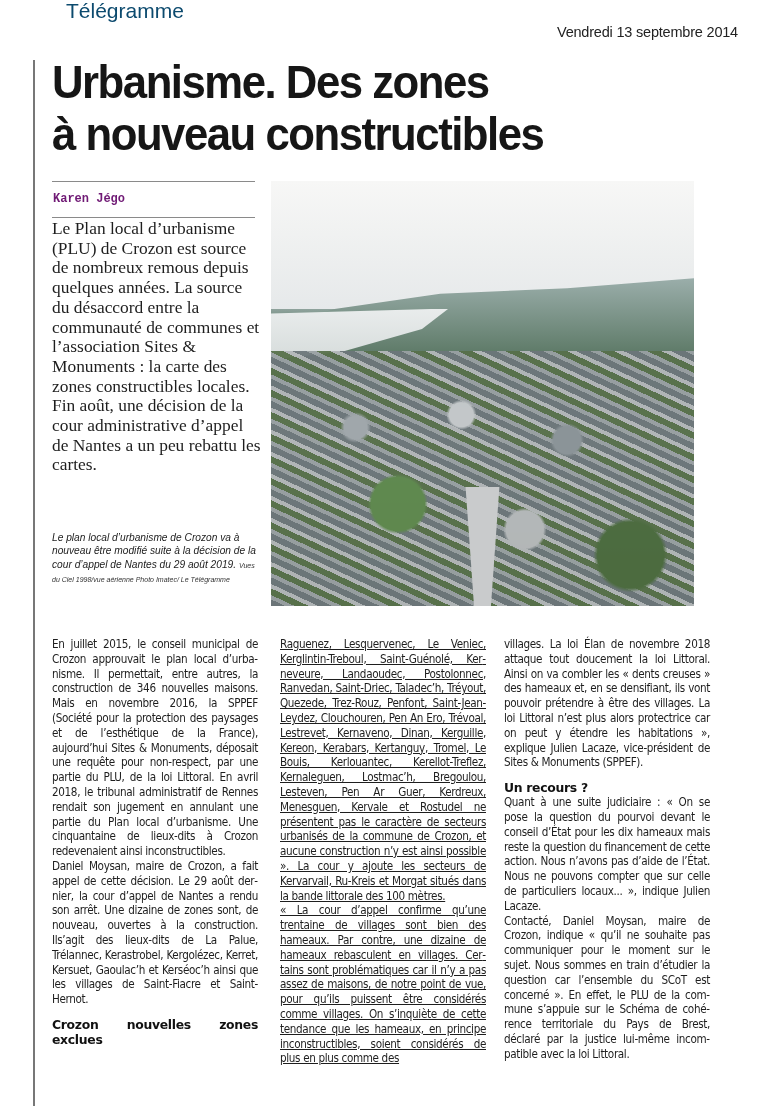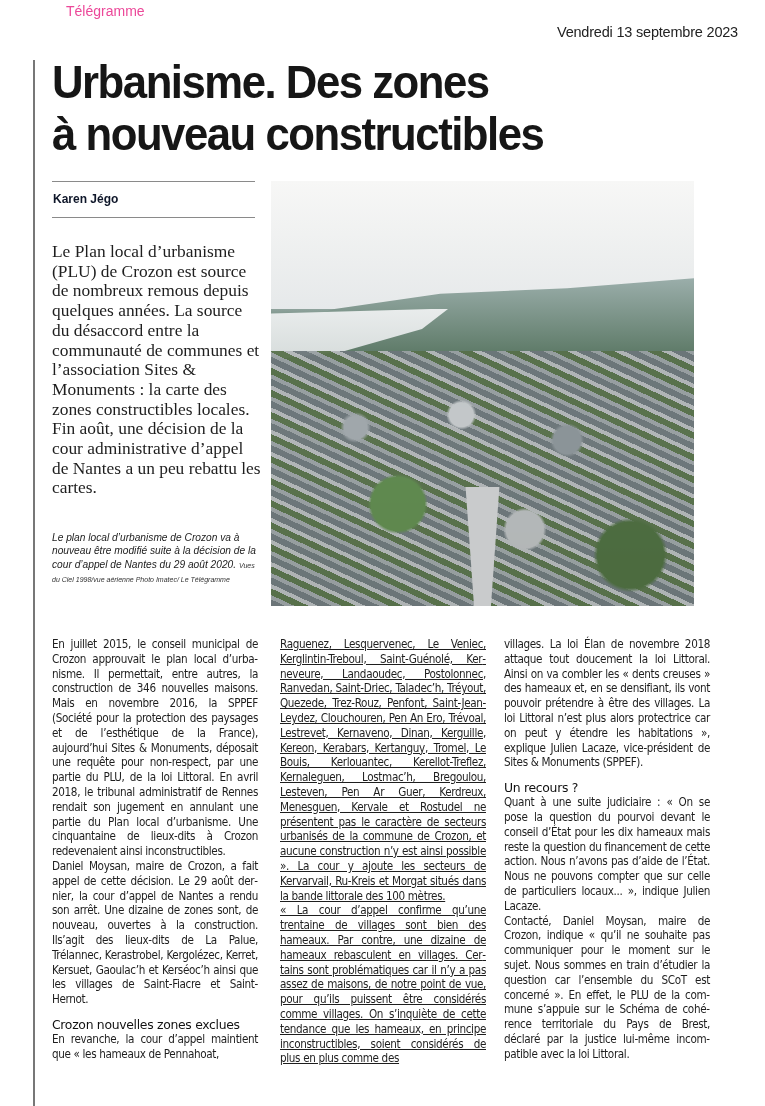--- a/index.html
+++ b/index.html
@@ -1,21 +1,21 @@
 <!DOCTYPE html>
 <html><head>
   <meta charset="utf-8">
   <style>
     * { margin: 0; padding: 0; box-sizing: border-box; }
     html, body { width: 765px; height: 1106px; overflow: hidden; background: #ffffff; }
     body { position: relative; color: #1e1e1e; font-family: "Liberation Sans", sans-serif; }
 
     .masthead {
       position: absolute; left: 66px; top: 10px;
-      font-family: "Liberation Sans", sans-serif; font-size: 14px; color: #ec4899;
+      font-family: "Liberation Sans", sans-serif; font-size: 21px; color: #0c4a6e;
       height: 22px; overflow: hidden; line-height: 30px; margin-top: -8px; padding-top: 0;
     }
     .masthead span { display: block; margin-top: -6px; }
     .date {
       position: absolute; right: 27px; top: 24px;
       font-family: "Liberation Sans", sans-serif; font-size: 14.5px; color: #222;
       letter-spacing: -0.2px;
     }
     .left-rule {
       position: absolute; left: 33px; top: 60px; bottom: 0; width: 1.5px; background: #777;
@@ -26,24 +26,24 @@
       font-size: 47px; line-height: 52px; color: #161616;
       letter-spacing: -1.6px; transform: scaleX(0.93); transform-origin: left top;
     }
     .author-box {
       position: absolute; left: 52px; top: 181px; width: 203px;
       border-top: 1.5px solid #8a8a8a; border-bottom: 1.5px solid #8a8a8a;
       height: 37px;
     }
     .author {
       position: absolute; left: 1px; top: 10px;
-      font-family: Liberation Sans, sans-serif; font-weight: bold; font-size: 12px; color: #0f172a;
+      font-family: Liberation Mono, monospace; font-weight: bold; font-size: 12px; color: #701a75;
     }
     .lede {
-      position: absolute; left: 52px; top: 242px; width: 210px;
+      position: absolute; left: 52px; top: 219px; width: 210px;
       font-family: "Liberation Serif", serif; font-size: 17.4px; line-height: 19.7px; color: #1e1e1e;
     }
     .caption {
       position: absolute; left: 52px; top: 531px; width: 212px;
       font-family: "Liberation Sans", sans-serif; font-style: italic; font-size: 10.2px; line-height: 13.3px; color: #222;
     }
     .caption .credit { font-size: 7px; color: #333; }
 
     .photo {
       position: absolute; left: 271px; top: 181px; width: 423px; height: 425px; overflow: hidden;
@@ -69,66 +69,65 @@
       background: #c9cbcc; clip-path: polygon(40% 0, 60% 0, 55% 100%, 45% 100%); }
 
     .col {
       position: absolute; top: 637px; width: 206px;
       font-family: "DejaVu Sans Condensed", "DejaVu Sans", sans-serif; font-size: 11.6px; line-height: 14.8px; color: #1e1e1e;
       text-align: justify; hyphens: manual;
       letter-spacing: -0.35px;
     }
     .col p { margin: 0; }
     .col h3 {
-      font-family: "DejaVu Sans", sans-serif; font-weight: normal; font-size: 12.4px; line-height: 15px; color: #111;
+      font-family: "DejaVu Sans", sans-serif; font-weight: bold; font-size: 12.4px; line-height: 15px; color: #111;
       margin-top: 10px; letter-spacing: -0.3px;
     }
     .col1 { left: 52px; }
     .col2 { left: 280px; text-decoration: underline; }
     .col3 { left: 504px; }
   </style>
 </head>
 <body>
 
 <div class="masthead">
   <span>Télégramme</span>
 </div>
-<div class="date">Vendredi 13 septembre 2023</div>
+<div class="date">Vendredi 13 septembre 2014</div>
 
 <div class="left-rule"></div>
 
 <h1 class="headline">
   <span>Urbanisme. Des zones</span><br>
   <span>à nouveau constructibles</span>
 </h1>
 
 <div class="author-box">
   <span class="author">Karen Jégo</span>
 </div>
 
 <p class="lede">Le Plan local d’urbanisme (PLU) de Crozon est source de nombreux remous depuis quelques années. La source du désaccord entre la communauté de communes et l’association Sites &amp; Monuments : la carte des zones constructibles locales. Fin août, une décision de la cour administrative d’appel de Nantes a un peu rebattu les cartes.</p>
 
 <div class="caption">
-  <span>Le plan local d’urbanisme de Crozon va à nouveau être modifié suite à la décision de la cour d’appel de Nantes du 29 août 2020.</span>
+  <span>Le plan local d’urbanisme de Crozon va à nouveau être modifié suite à la décision de la cour d’appel de Nantes du 29 août 2019.</span>
   <span class="credit">Vues du Ciel 1998/vue aérienne Photo Imatec/ Le Télégramme</span>
 </div>
 
 <div class="photo" role="img" aria-label="Vue aérienne de Crozon">
   <div class="sky"></div>
   <div class="hills"></div>
   <div class="sea"></div>
   <div class="town"></div>
   <div class="road"></div>
 </div>
 
 <div class="col col1">
   <p>En juillet 2015, le conseil municipal de Crozon approuvait le plan local d’urba­nisme. Il permettait, entre autres, la construction de 346 nouvelles mai­sons. Mais en novembre 2016, la SPPEF (Société pour la protection des paysages et de l’esthétique de la Fran­ce), aujourd’hui Sites &amp; Monuments, déposait une requête pour non-res­pect, par une partie du PLU, de la loi Littoral. En avril 2018, le tribunal admi­nistratif de Rennes rendait son juge­ment en annulant une partie du Plan local d’urbanisme. Une cinquantaine de lieux-dits à Crozon redevenaient ainsi inconstructibles.</p>
   <p>Daniel Moysan, maire de Crozon, a fait appel de cette décision. Le 29 août der­nier, la cour d’appel de Nantes a rendu son arrêt. Une dizaine de zones sont, de nouveau, ouvertes à la construc­tion. Ils’agit des lieux-dits de La Palue, Trélannec, Kerastrobel, Kergolézec, Kerret, Kersuet, Gaoulac’h et Kerséo­c’h ainsi que les villages de Saint-Fia­cre et Saint-Hernot.</p>
   <h3>Crozon nouvelles zones exclues</h3>
-  <p>En revanche, la cour d’appel maintient que « les hameaux de Pennahoat,</p>
 </div>
 
 <div class="col col2">
   <p>Raguenez, Lesquervenec, Le Veniec, Kerglintin-Treboul, Saint-Guénolé, Ker­neveure, Landaoudec, Postolonnec, Ranvedan, Saint-Driec, Taladec’h, Tré­yout, Quezede, Trez-Rouz, Penfont, Saint-Jean-Leydez, Clouchouren, Pen An Ero, Trévoal, Lestrevet, Kernaveno, Dinan, Kerguille, Kereon, Kerabars, Kertanguy, Tromel, Le Bouis, Kerlouan­tec, Kerellot-Treflez, Kernaleguen, Lostmac’h, Bregoulou, Lesteven, Pen Ar Guer, Kerdreux, Menesguen, Kerva­le et Rostudel ne présentent pas le caractère de secteurs urbanisés de la commune de Crozon, et aucune cons­truction n’y est ainsi possible ». La cour y ajoute les secteurs de Kervarvail, Ru-Kreis et Morgat situés dans la ban­de littorale des 100 mètres.</p>
   <p>« La cour d’appel confirme qu’une trentaine de villages sont bien des hameaux. Par contre, une dizaine de hameaux rebasculent en villages. Cer­tains sont problématiques car il n’y a pas assez de maisons, de notre point de vue, pour qu’ils puissent être consi­dérés comme villages. On s’inquiète de cette tendance que les hameaux, en principe inconstructibles, soient considérés de plus en plus comme des</p>
 </div>
 
 <div class="col col3">
   <p>villages. La loi Élan de novembre 2018 attaque tout doucement la loi Littoral. Ainsi on va combler les « dents creu­ses » des hameaux et, en se densifiant, ils vont pouvoir prétendre à être des villages. La loi Littoral n’est plus alors protectrice car on peut y étendre les habitations », explique Julien Lacaze, vice-président de Sites &amp; Monuments (SPPEF).</p>
   <h3>Un recours ?</h3>

